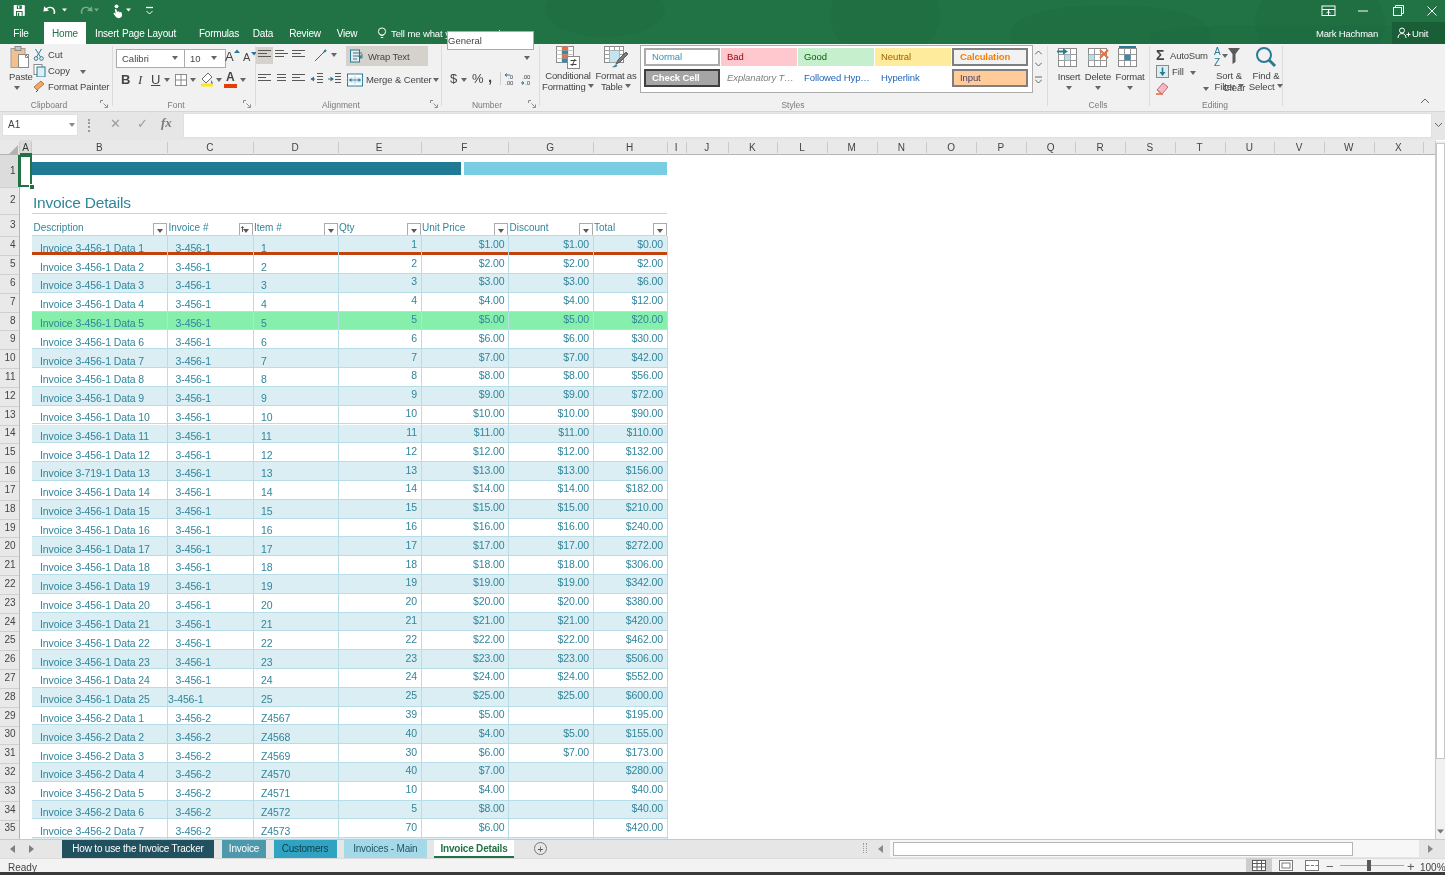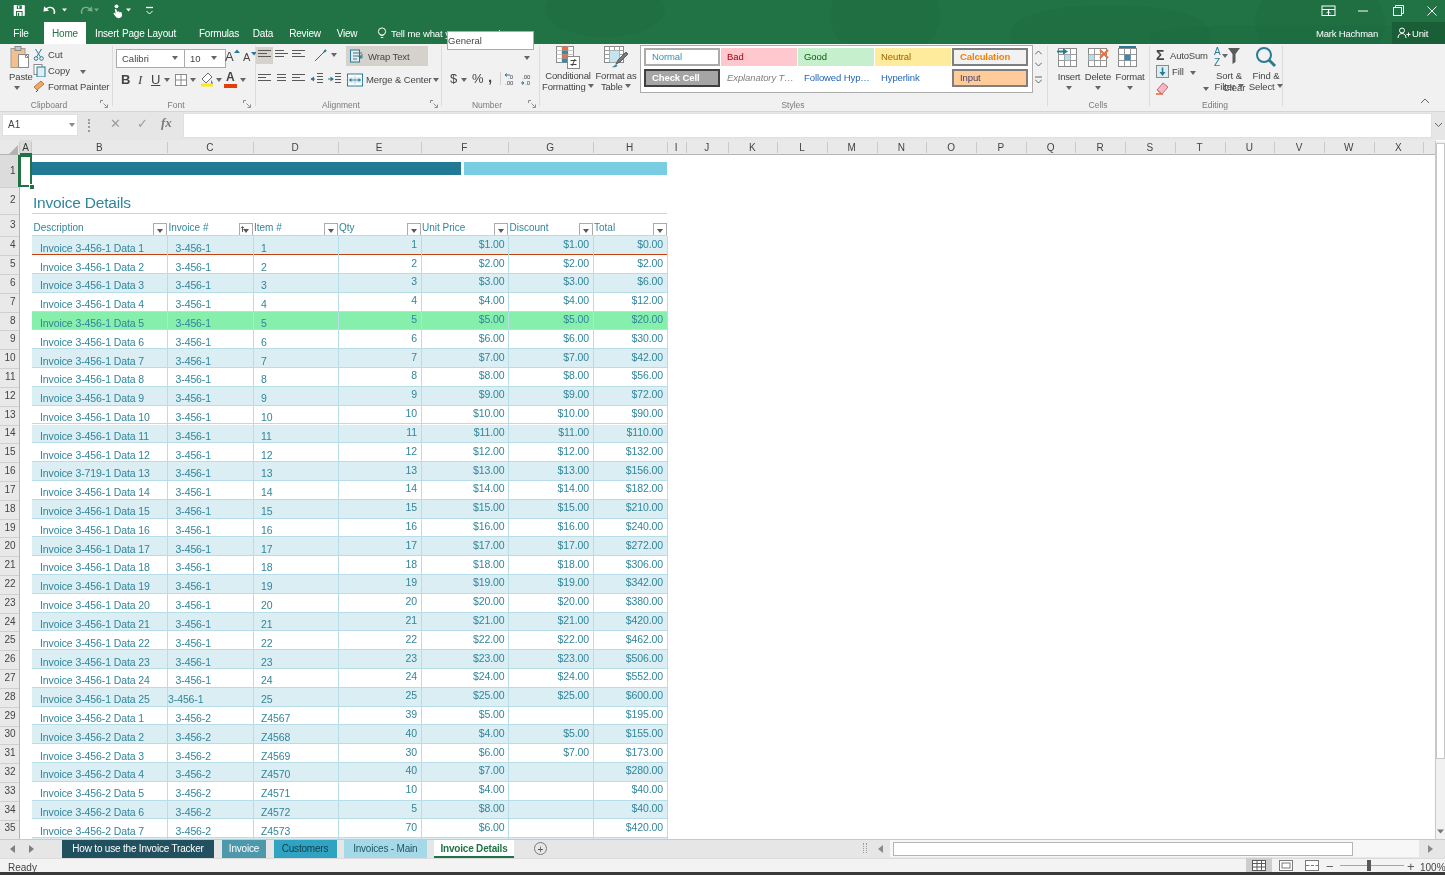--- a/index.html
+++ b/index.html
@@ -557,21 +557,21 @@
 <div class="fbtn" style="left:578.5px">
       <div class="dda"></div>
     </div>
 <div class="fbtn" style="left:652.5px">
       <div class="dda"></div>
     </div>
 <svg class="a" style="left:240px;top:225px" width="5" height="8" viewBox="0 0 5 8">
       <path d="M2.5 7V2M1 3.2L2.5 1.5L4 3.2" stroke="#595959" fill="none"></path>
     </svg>
 <div class="a" style="left:31.5px;top:235.4px;width:635px;height:1px;background:#b7dde9"></div>
-<div class="dr" style="top:236.40px;background:#daeef3;border-bottom:1px solid #c2410c;box-sizing:border-box">
+<div class="dr" style="top:236.40px;background:#daeef3;border-bottom:3px solid #c2410c;box-sizing:border-box">
       <span class="c1">Invoice 3-456-1 Data 1</span>
       <span class="c2" style="">3-456-1</span>
       <span class="c3">1</span>
       <span class="c4">1</span>
       <span class="c5">$1.00</span>
       <span class="c6">$1.00</span>
       <span class="c7">$0.00</span>
     </div>
 <div class="dr" style="top:255.21px;background:#fff;border-bottom:1px solid #b7dde9;box-sizing:border-box">
       <span class="c1">Invoice 3-456-1 Data 2</span>

